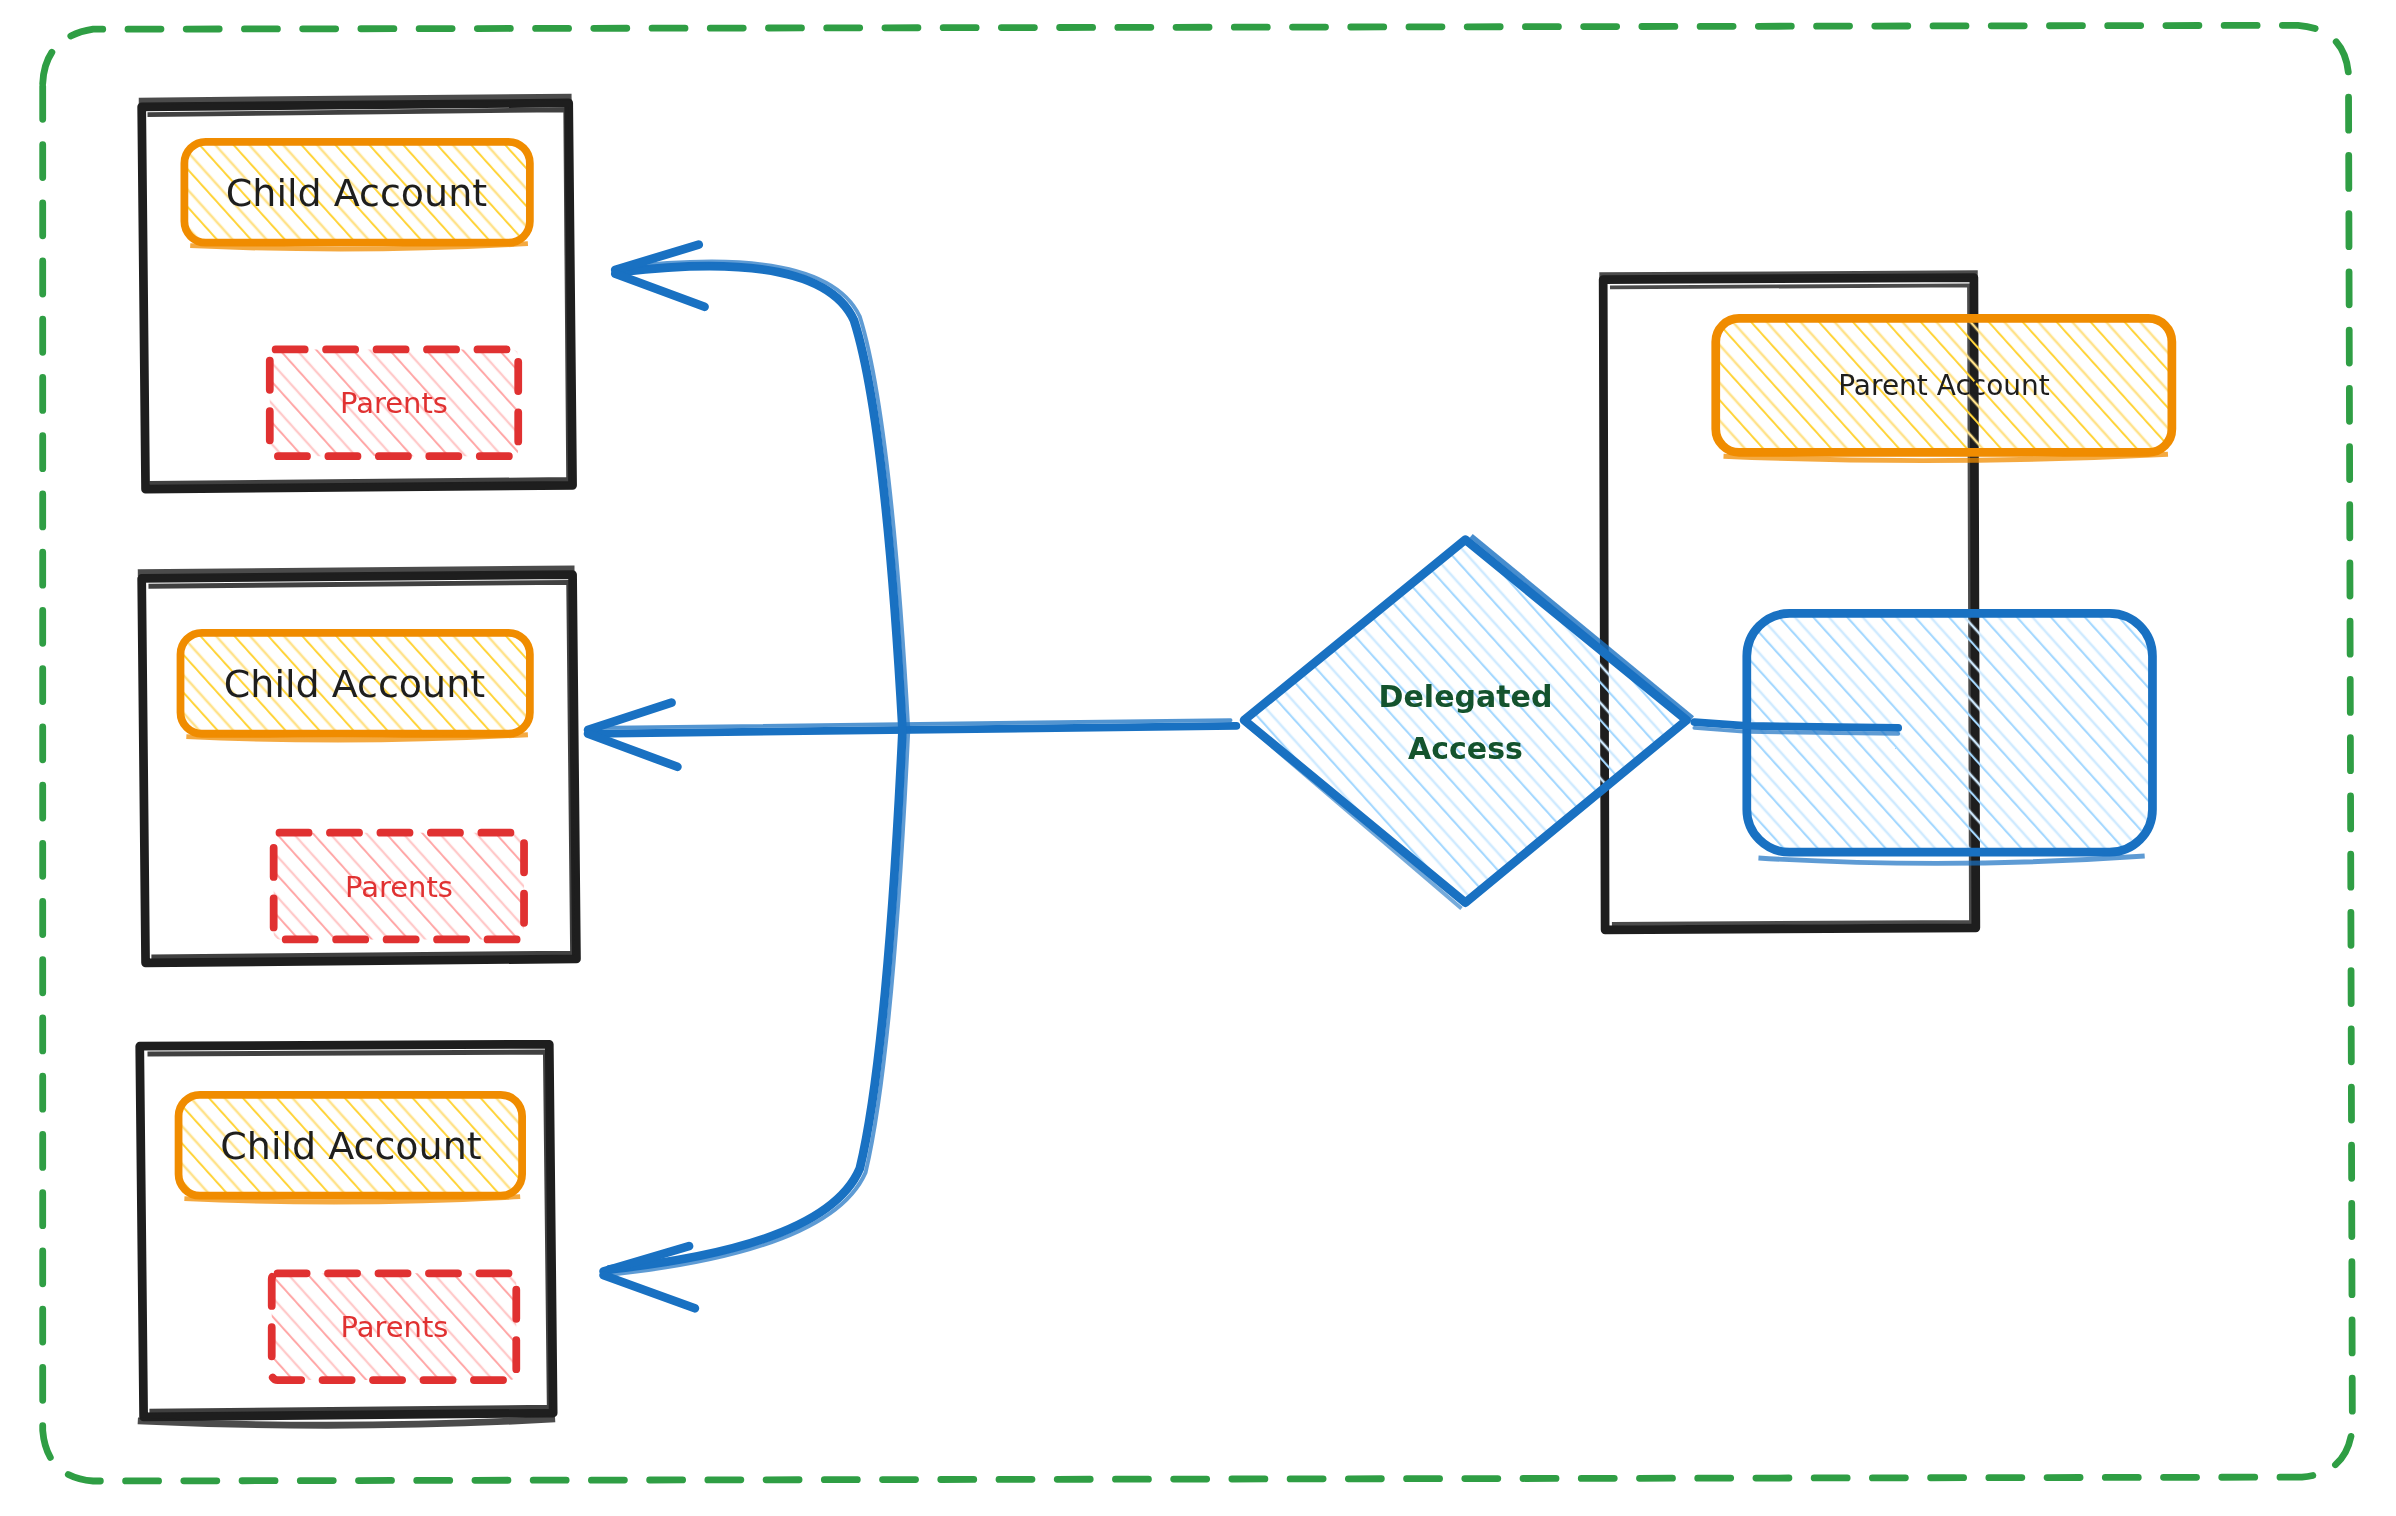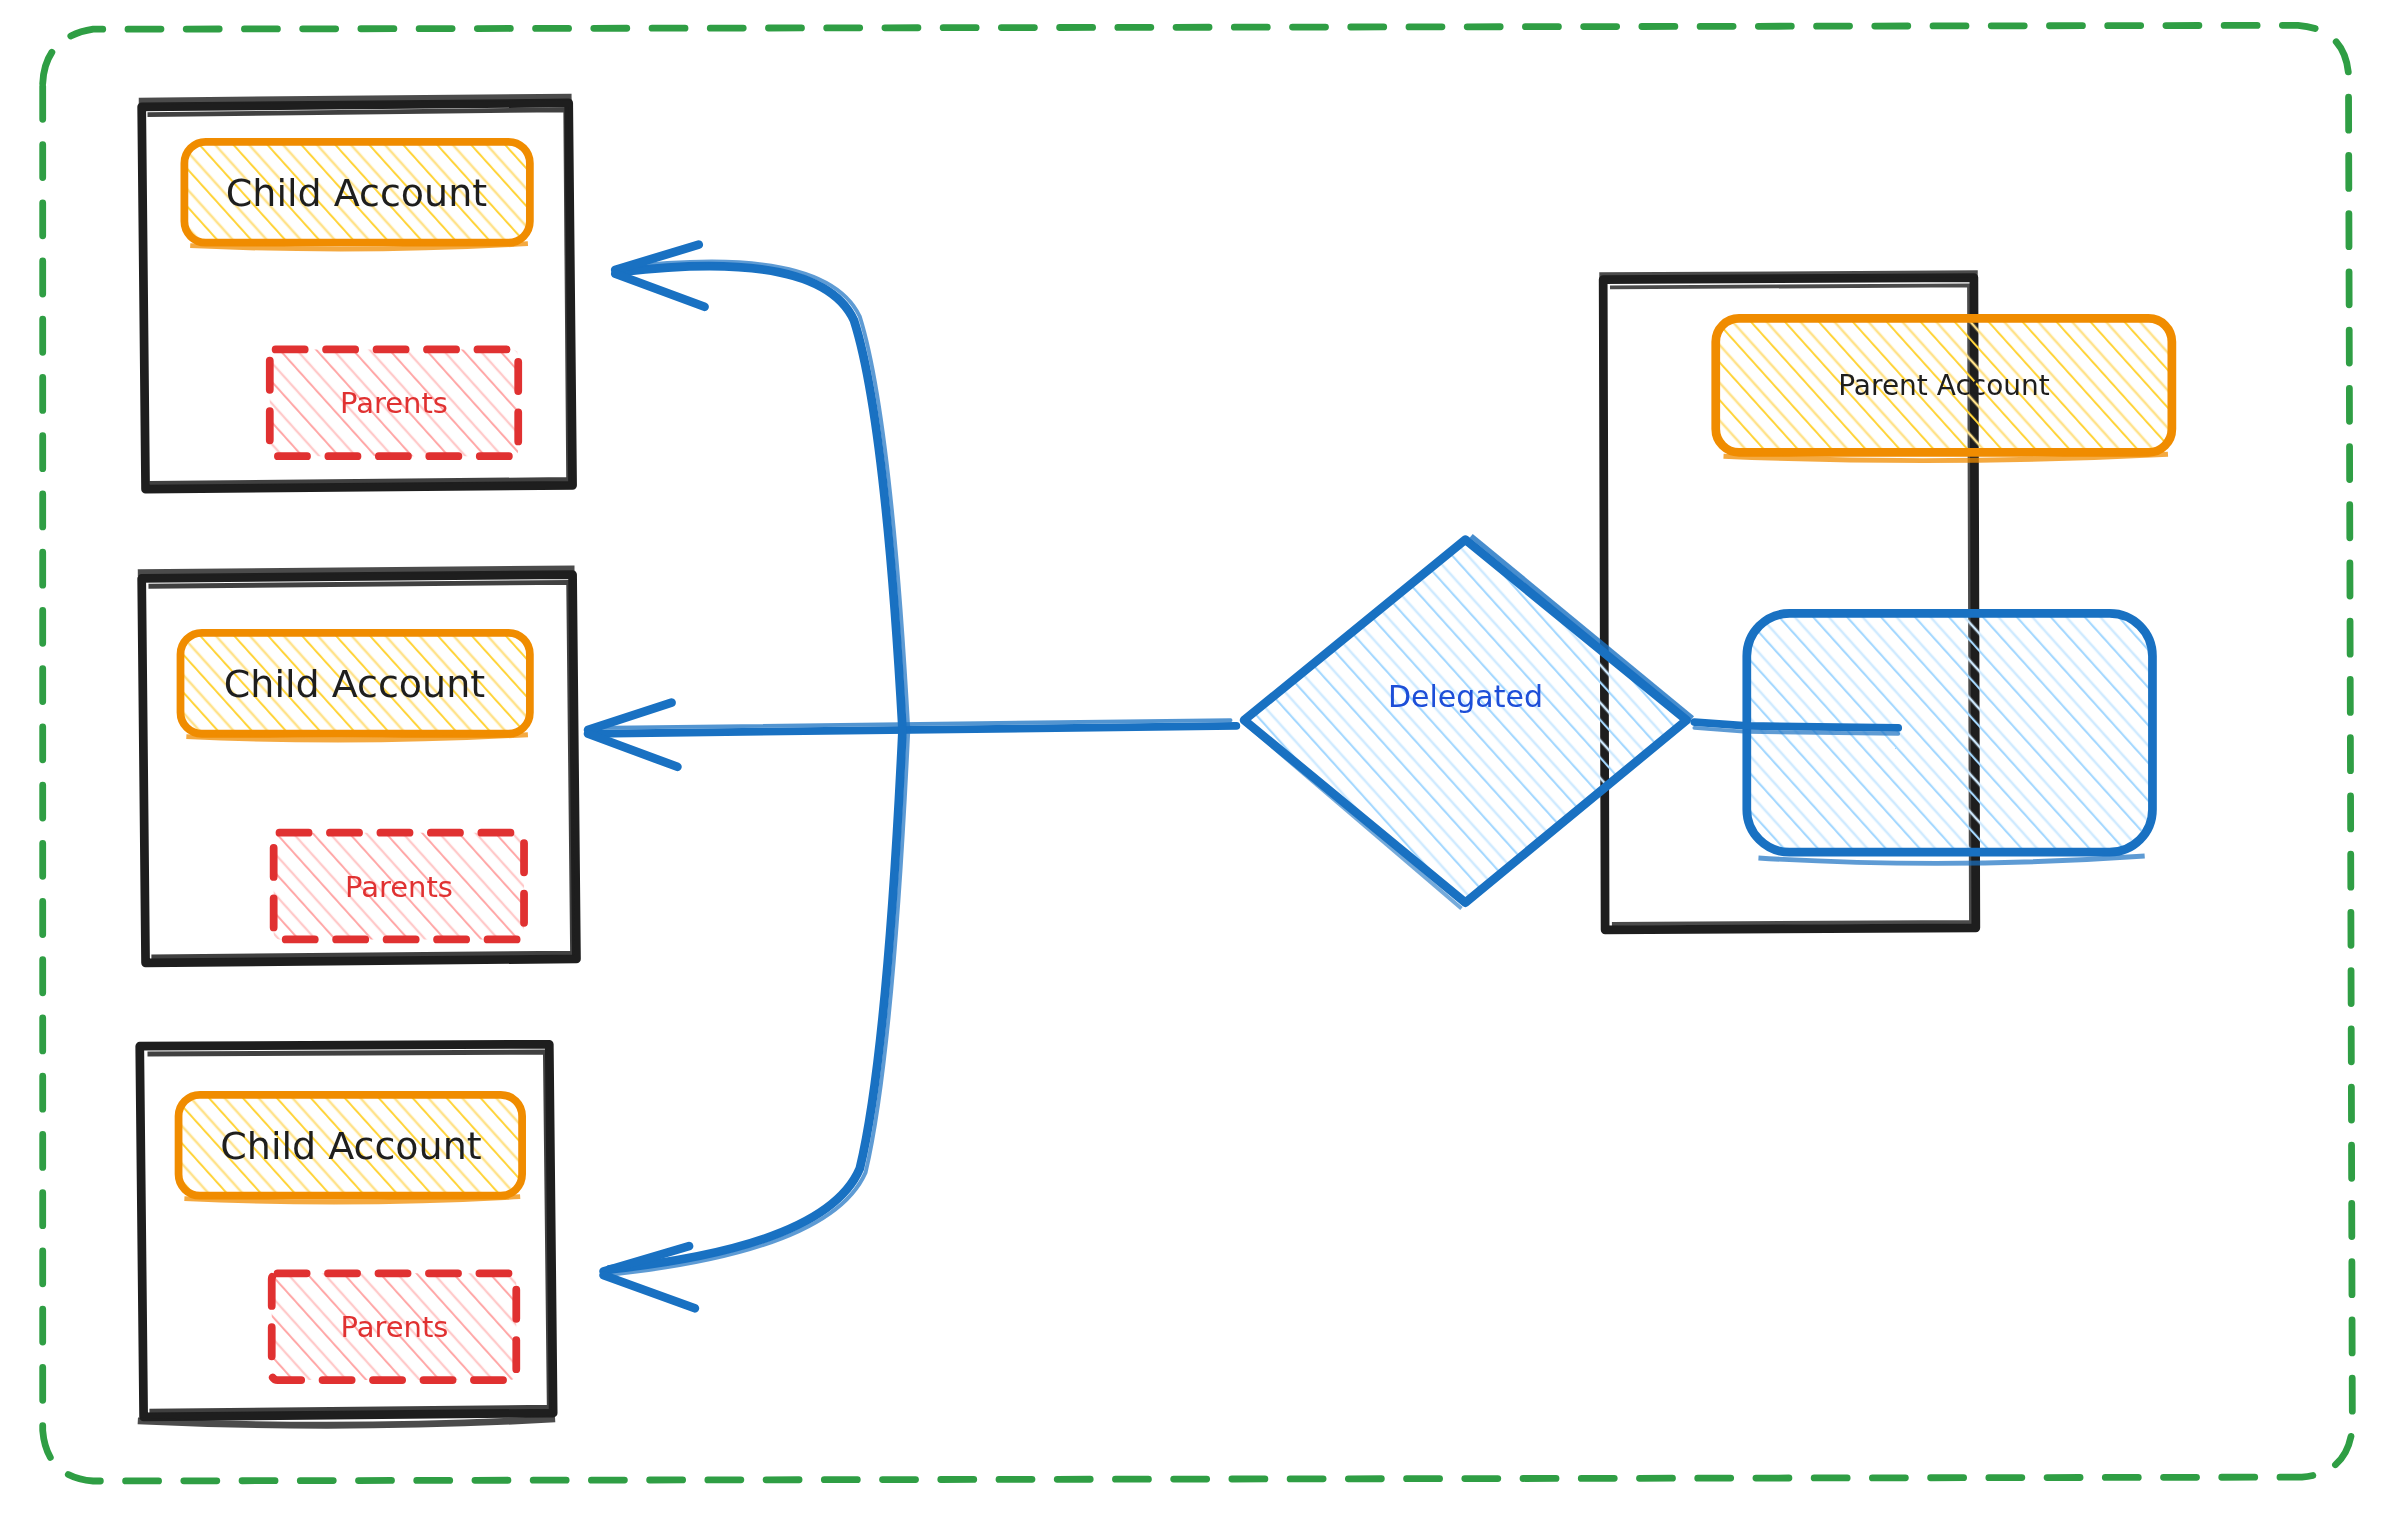--- a/index.html
+++ b/index.html
@@ -3,21 +3,21 @@
 <meta charset="utf-8">
 <style>
   html,body{margin:0;padding:0;background:#ffffff;}
   body{font-family:"DejaVu Sans",sans-serif;}
   #stage{position:relative;width:2397px;height:1517px;background:#fff;overflow:hidden;}
   #stage svg{position:absolute;inset:0;width:2397px;height:1517px;}
   .lbl{position:absolute;display:flex;align-items:center;justify-content:center;
        text-align:center;white-space:pre-line;pointer-events:none;}
   .lbl-dark{color:#1e1e1e;}
   .lbl-red{color:#e03131;}
-  .lbl-blue{color:#1d4ed8;}
+  .lbl-blue{color:#14532d;font-weight:bold;}
   .f-lg{font-size:28px;}
   .f-md{font-size:38px;}
   .f-sm{font-size:29px;}
   .f-xs{font-size:30px;}
 </style>
 </head>
 <body>
 
 <div id="stage">
 
@@ -152,17 +152,18 @@
   <div class="lbl lbl-dark f-md" style="left:184px;top:142px;width:345px;height:101px;">Child Account</div>
   <div class="lbl lbl-red f-sm" style="left:270px;top:349px;width:248px;height:107px;">Parents</div>
 
   <div class="lbl lbl-dark f-md" style="left:180px;top:633px;width:349px;height:101px;">Child Account</div>
   <div class="lbl lbl-red f-sm" style="left:274px;top:833px;width:250px;height:107px;">Parents</div>
 
   <div class="lbl lbl-dark f-md" style="left:179px;top:1095px;width:344px;height:101px;">Child Account</div>
   <div class="lbl lbl-red f-sm" style="left:272px;top:1273px;width:245px;height:107px;">Parents</div>
 
   <div class="lbl lbl-blue f-xs" style="left:1320px;top:670px;width:291px;height:52px;">Delegated</div>
+  <div class="lbl lbl-blue f-xs" style="left:1320px;top:722px;width:291px;height:52px;">Access</div>
 
   <div class="lbl lbl-dark f-lg" style="left:1716px;top:318px;width:456px;height:134px;">Parent Account</div>
 
 </div>
 
 
 </body></html>

